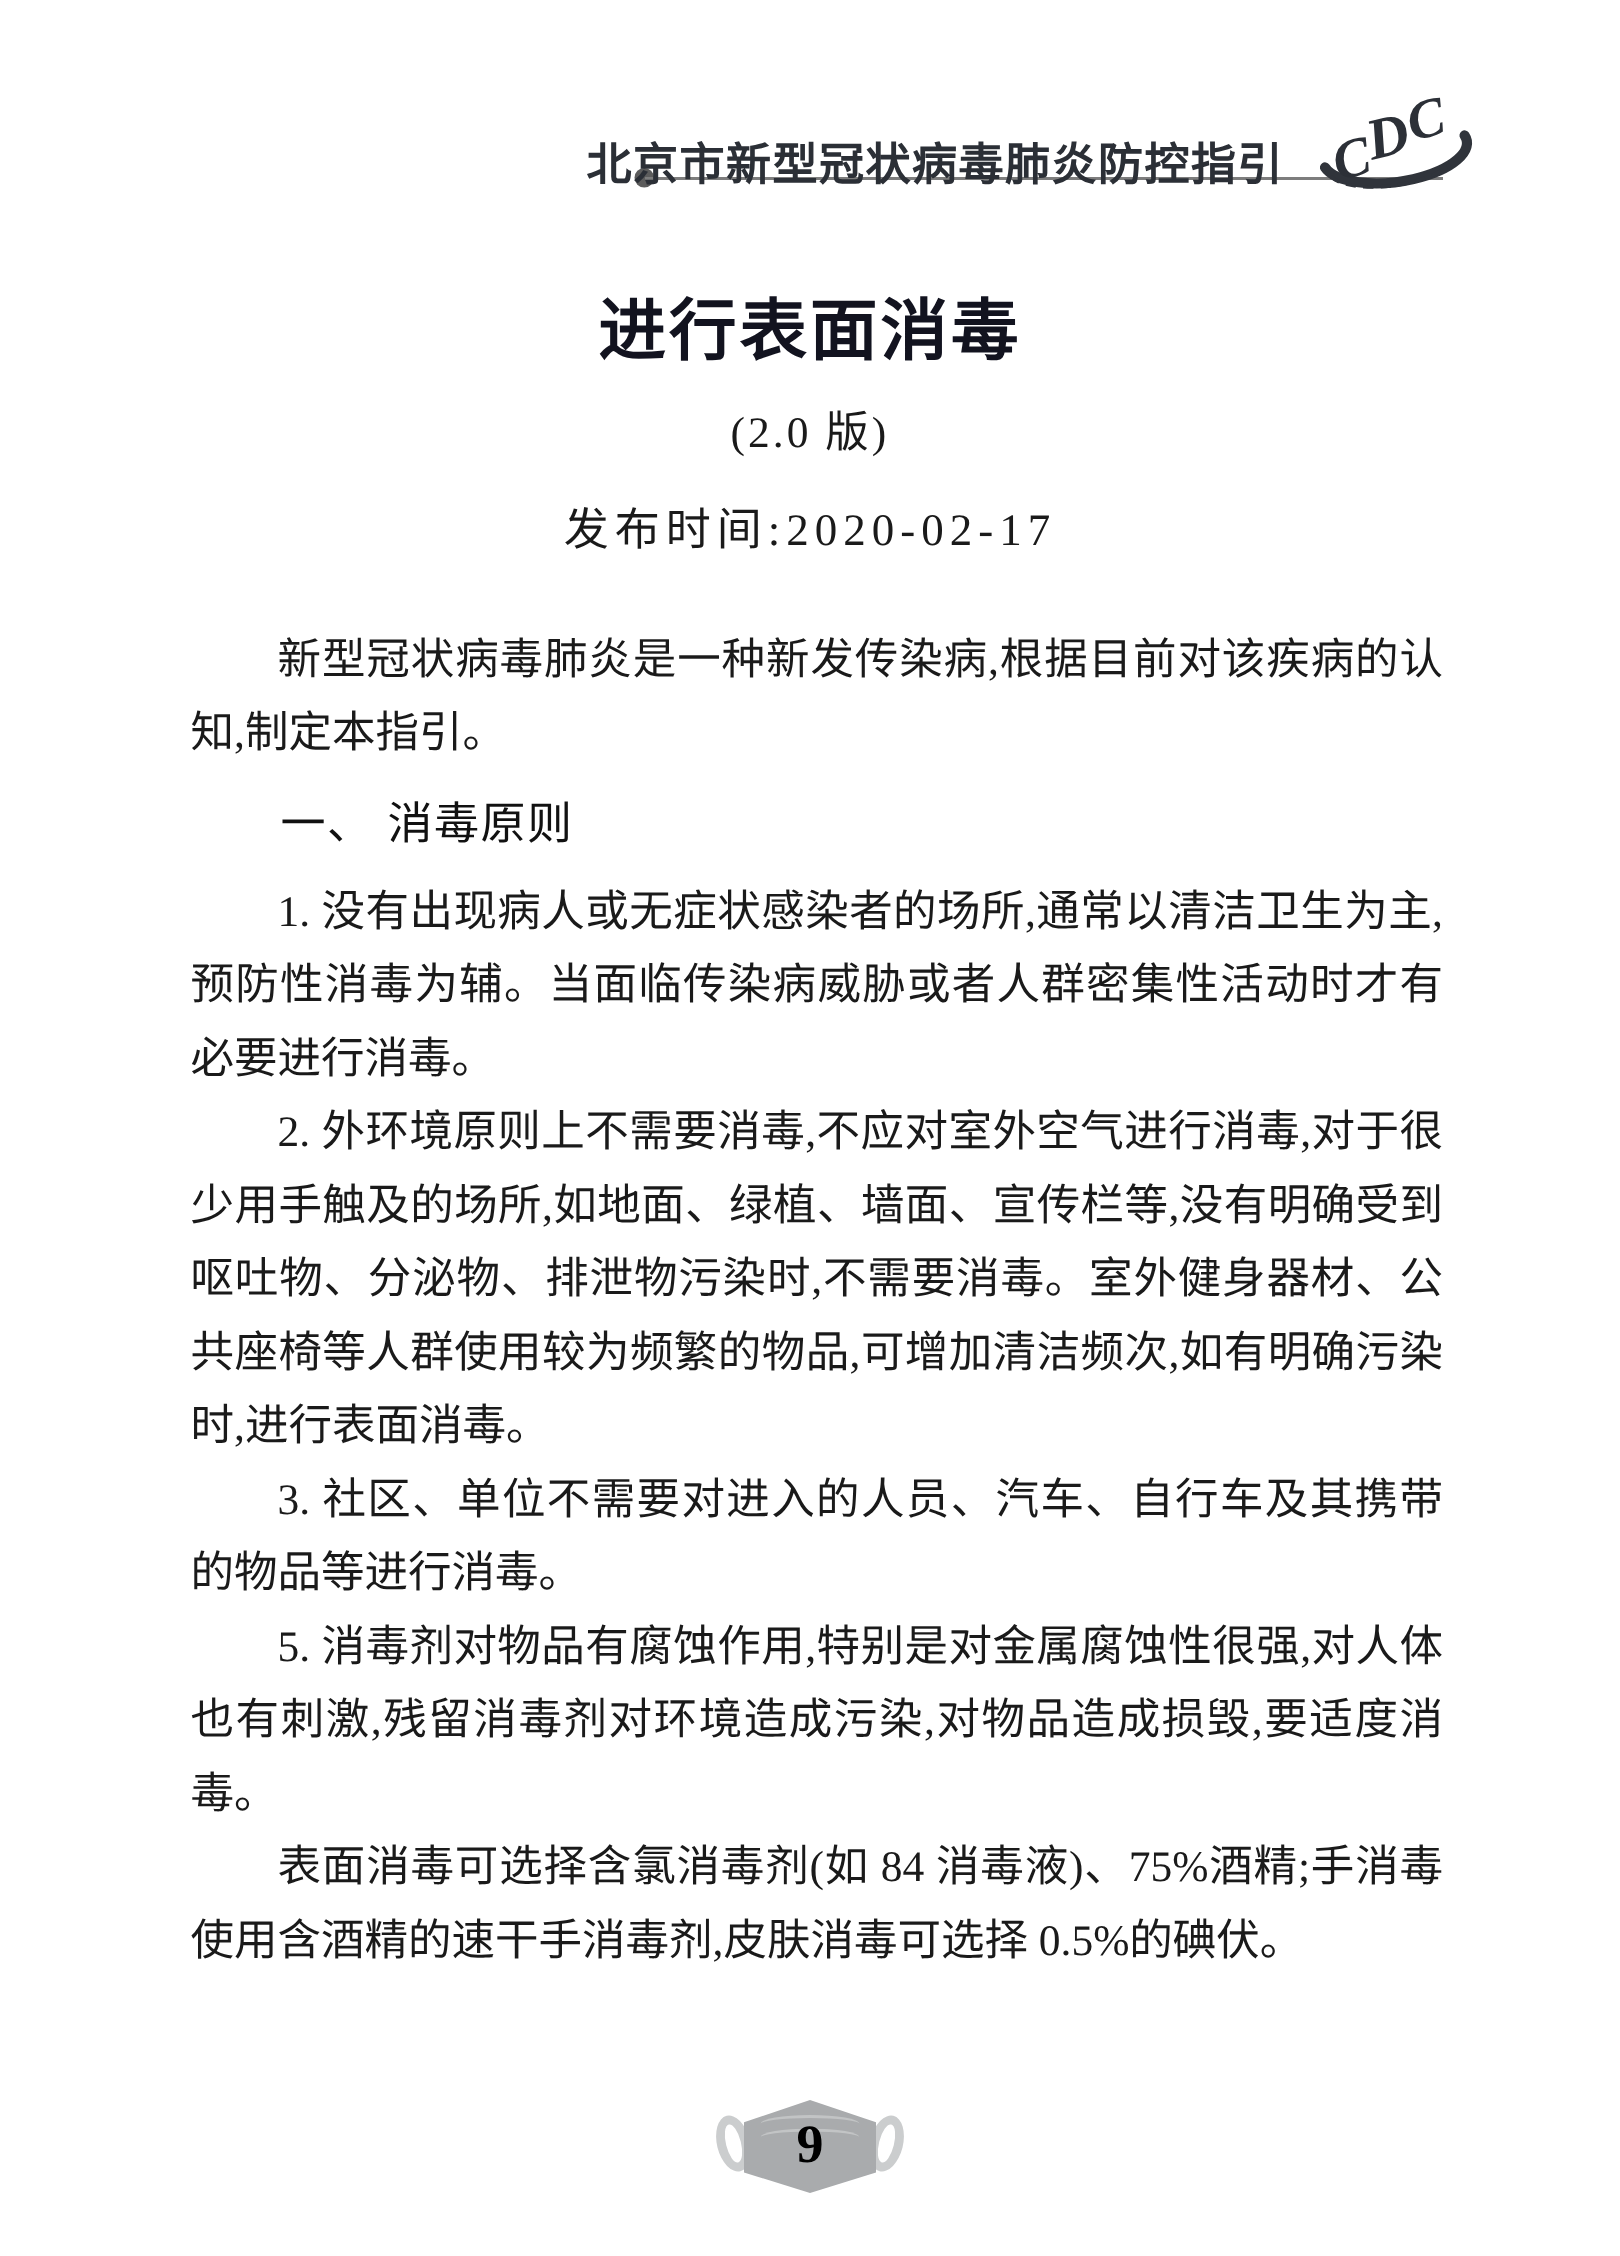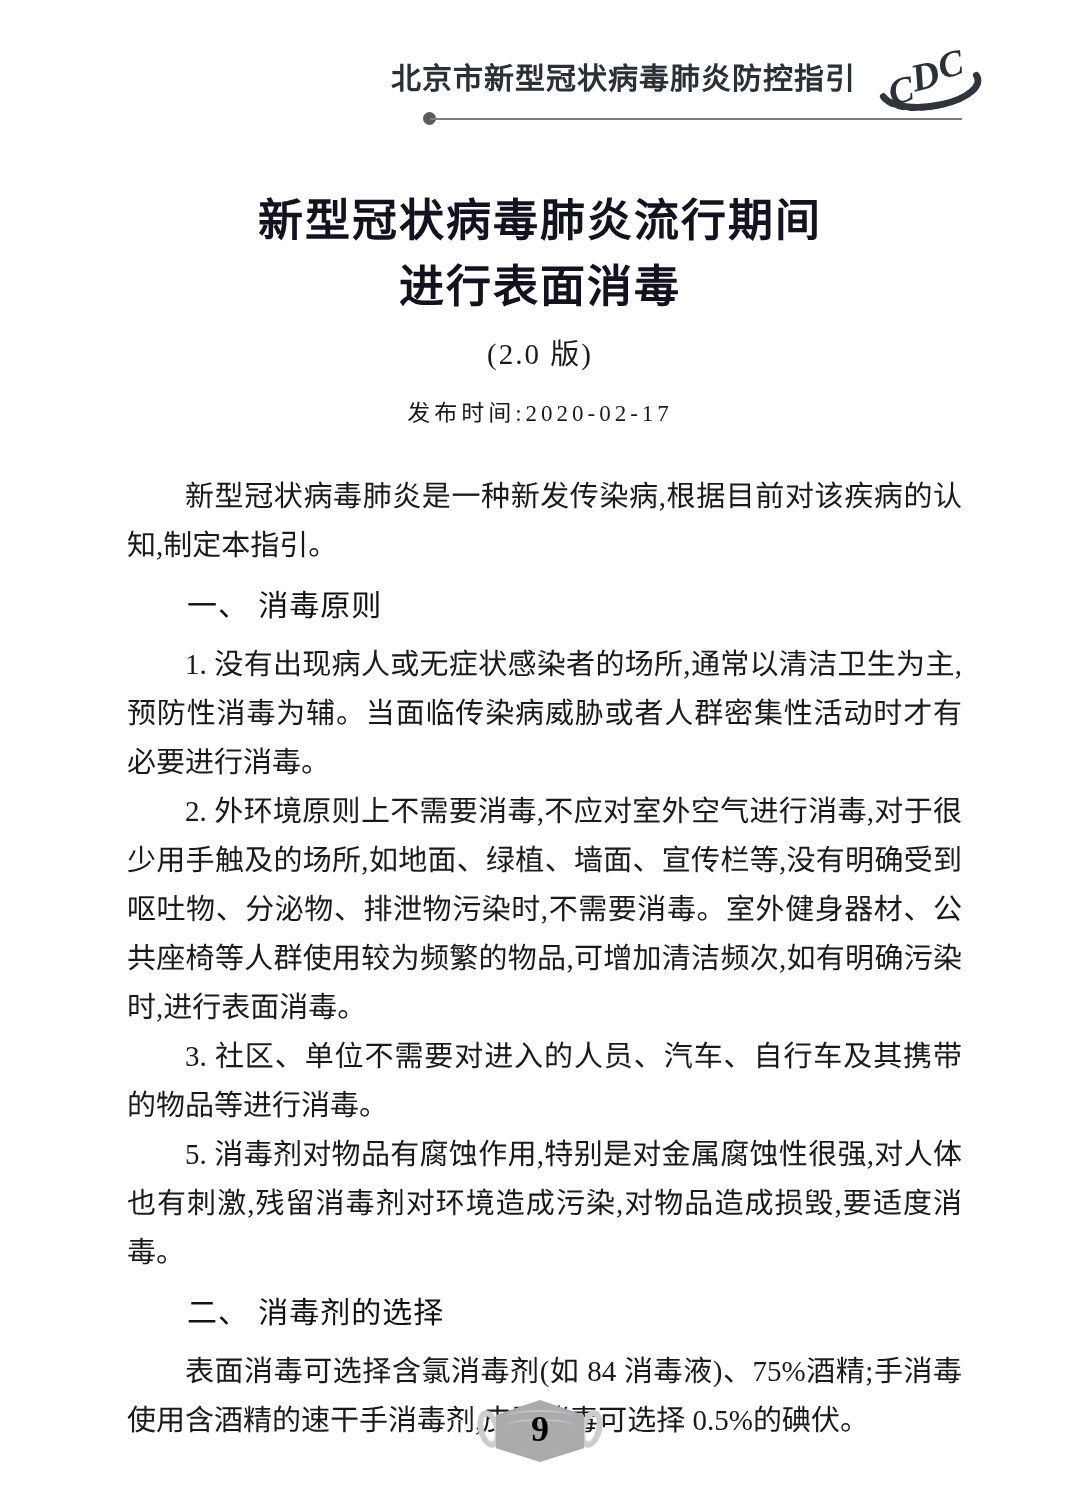--- a/index.html
+++ b/index.html
@@ -19,23 +19,24 @@
   }
 
   
   .header {
     position: absolute;
     top: 0; left: 0; right: 0;
     height: 140px;
   }
   .header-row {
     position: absolute;
-    top: 54px;
+    top: 69px;
     right: 92px;
     display: flex;
+    align-items: center;
     gap: 6px;
     margin-left: 48px;
   }
   .header-title {
     font-family: "Liberation Sans", "DejaVu Sans", sans-serif;
     font-weight: bold;
     font-size: 30px;
     letter-spacing: 1px;
     color: #2b2f36;
     white-space: nowrap;
@@ -72,21 +73,21 @@
   .doc-version {
     margin-top: 10px;
     text-align: center;
     font-size: 29px;
     color: #1a1a1a;
     letter-spacing: 2px;
   }
   .doc-publish {
     margin-top: 22px;
     text-align: center;
-    font-size: 23px;
+    font-size: 30px;
     color: #1a1a1a;
     letter-spacing: 4px;
   }
 
   
   .doc-body {
     margin: 44px 118px 0 127px;
     font-size: 29px;
     line-height: 49px;
     text-align: justify;
@@ -173,36 +174,34 @@
             <text x="26" y="52" font-size="38">C</text>
             <text x="52" y="44" font-size="40">D</text>
             <text x="82" y="38" font-size="38">C</text>
           </g>
         </svg>
       </span>
     </div>
   </div>
 
   <h1 class="doc-title">
-    <div>新型冠状病毒肺炎流行期间</div>
     <div>进行表面消毒</div>
   </h1>
   <div class="doc-version">(2.0 版)</div>
   <div class="doc-publish">发布时间:2020-02-17</div>
 
   <div class="doc-body">
     <p>新型冠状病毒肺炎是一种新发传染病,根据目前对该疾病的认知,制定本指引。</p>
 
     <div class="section-heading">一、 消毒原则</div>
     <p>1. 没有出现病人或无症状感染者的场所,通常以清洁卫生为主,预防性消毒为辅。当面临传染病威胁或者人群密集性活动时才有必要进行消毒。</p>
     <p>2. 外环境原则上不需要消毒,不应对室外空气进行消毒,对于很少用手触及的场所,如地面、绿植、墙面、宣传栏等,没有明确受到呕吐物、分泌物、排泄物污染时,不需要消毒。室外健身器材、公共座椅等人群使用较为频繁的物品,可增加清洁频次,如有明确污染时,进行表面消毒。</p>
     <p>3. 社区、单位不需要对进入的人员、汽车、自行车及其携带的物品等进行消毒。</p>
     <p>5. 消毒剂对物品有腐蚀作用,特别是对金属腐蚀性很强,对人体也有刺激,残留消毒剂对环境造成污染,对物品造成损毁,要适度消毒。</p>
 
-    <div class="section-heading">二、 消毒剂的选择</div>
     <p>表面消毒可选择含氯消毒剂(如 84 消毒液)、75%酒精;手消毒使用含酒精的速干手消毒剂,皮肤消毒可选择 0.5%的碘伏。</p>
   </div>
 
   <div class="footer">
     <div class="mask-badge">
       <div class="mask-loop left"></div>
       <div class="mask-loop right"></div>
       <div class="mask-body">
         <div class="mask-fold f1"></div>
         <div class="mask-fold f2"></div>

